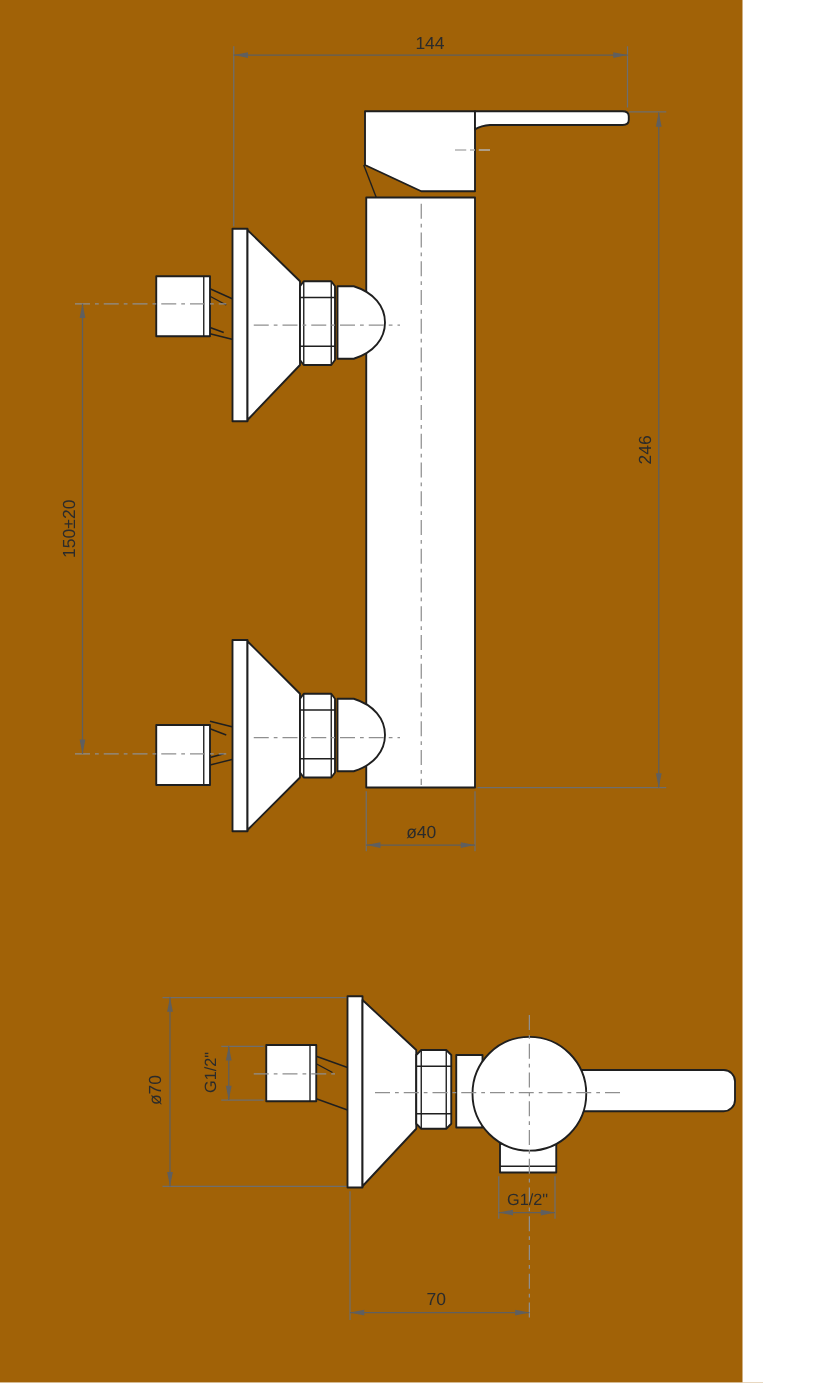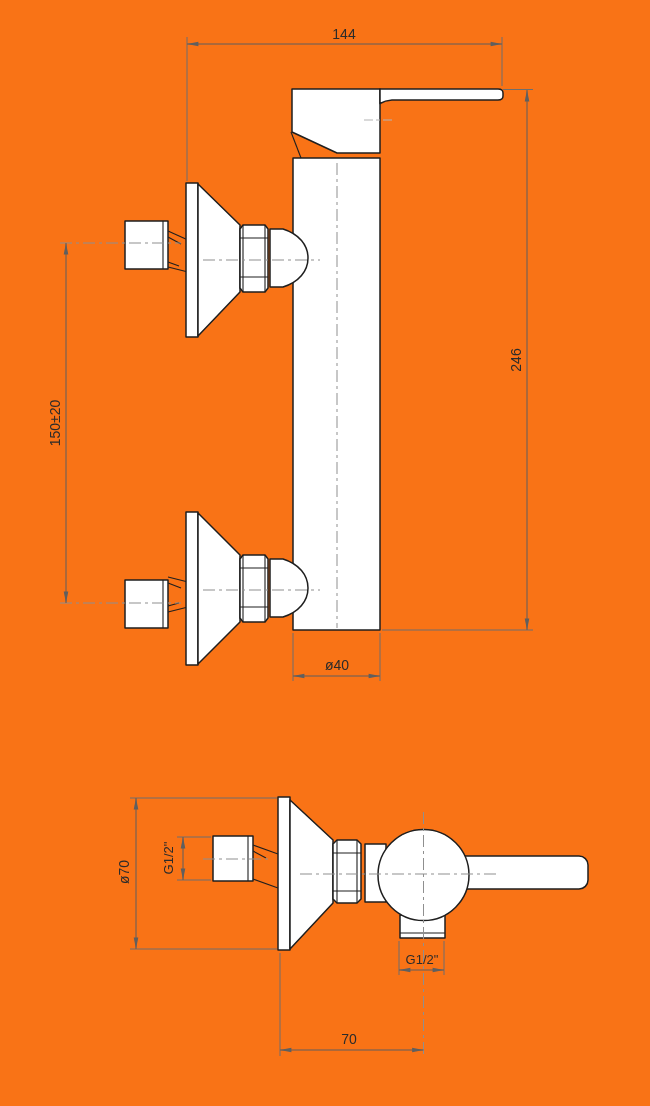--- a/index.html
+++ b/index.html
@@ -1,20 +1,20 @@
 <!DOCTYPE html>
 <html><head>
 <meta charset="utf-8">
 <style>
   html, body { margin: 0; padding: 0; background: #ffffff; }
   .canvas {
     position: relative;
-    width: 650px;
+    width: 594px;
     height: 1106px;
-    background: #f97316;
+    background: #a16207;
     overflow: hidden;
     font-family: "Liberation Sans", sans-serif;
   }
   svg { display: block; }
   .objf { stroke: #1f1f1f; stroke-width: 1.5; fill: #ffffff; stroke-linejoin: round; }
   .thin { stroke: #1f1f1f; stroke-width: 1.1; fill: none; }
   .cl   { stroke: #8f8f8f; stroke-width: 1; fill: none; stroke-dasharray: 12 4 3 4; }
   .cllight { stroke: #b3b3b3; stroke-width: 1.2; fill: none; stroke-dasharray: 9 3 4 3; }
   .dim  { stroke: #5f5f5f; stroke-width: 1; fill: none; }
   .ext  { stroke: #6e6e6e; stroke-width: 1; fill: none; }

